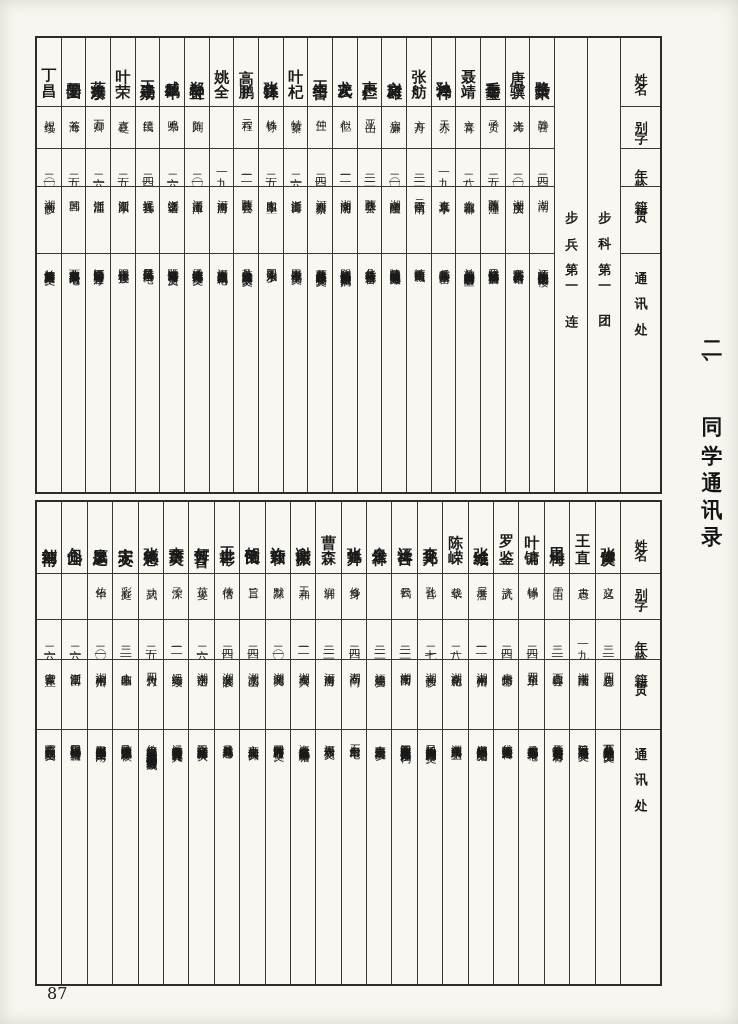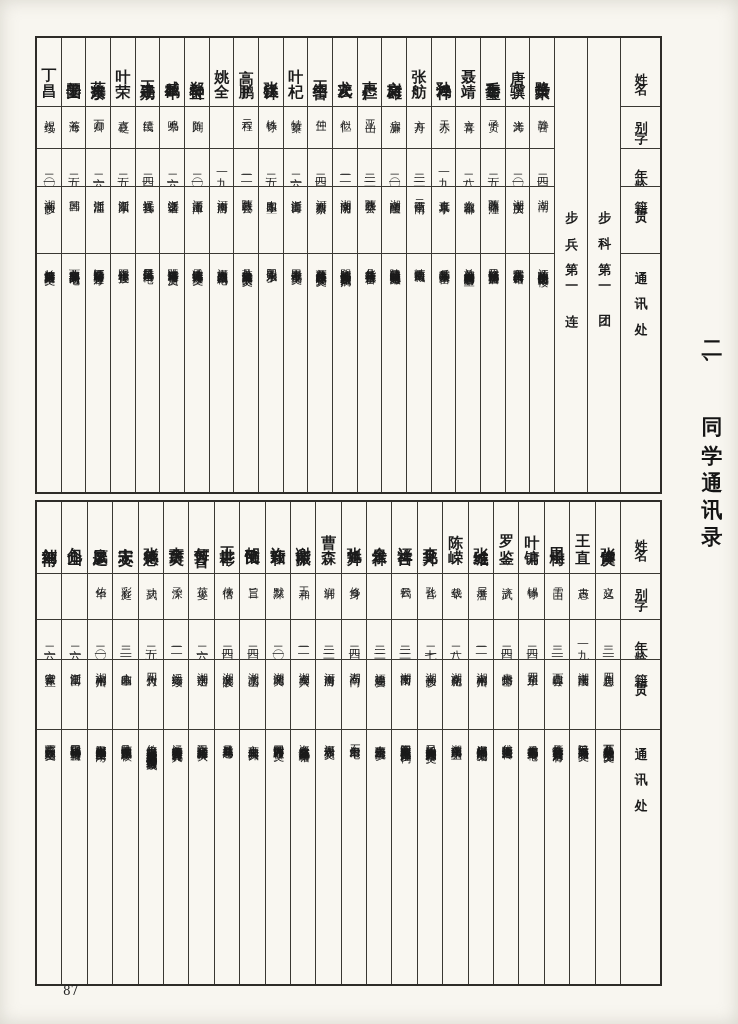--- a/index.html
+++ b/index.html
@@ -30,21 +30,21 @@
   .cell.age .vt{font-size:12px;letter-spacing:3px;}
   .cell.native .vt{font-size:11px;letter-spacing:1px;}
   .cell.addr .vt{font-size:11px;letter-spacing:0.5px;max-height:calc(100% - 8px);}
   .col.header .vt{font-weight:700;font-size:13px;}
   .col.header .cell .vt{letter-spacing:9px;}
   .col.header .cell.addr .vt{letter-spacing:26px;}
   .col.unit .vt{font-size:13px;font-weight:600;letter-spacing:26px;}
   .margin-title{position:absolute;top:326px;right:12px;width:32px;text-align:center;
         writing-mode:vertical-rl;text-orientation:upright;
         font-size:21px;font-weight:600;letter-spacing:27px;color:#141414;}
-  .page-number{position:absolute;left:63px;top:984px;font-size:12px;
+  .page-number{position:absolute;left:47px;top:984px;font-size:16px;
         font-family:"DejaVu Serif",serif;color:#222;}
 </style>
 </head>
 <body>
 
 <div class="page">
   <div class="scan-table top" id="top-table">
       <div class="col header">
         <div class="cell name">
           <span class="vt">姓名</span>

